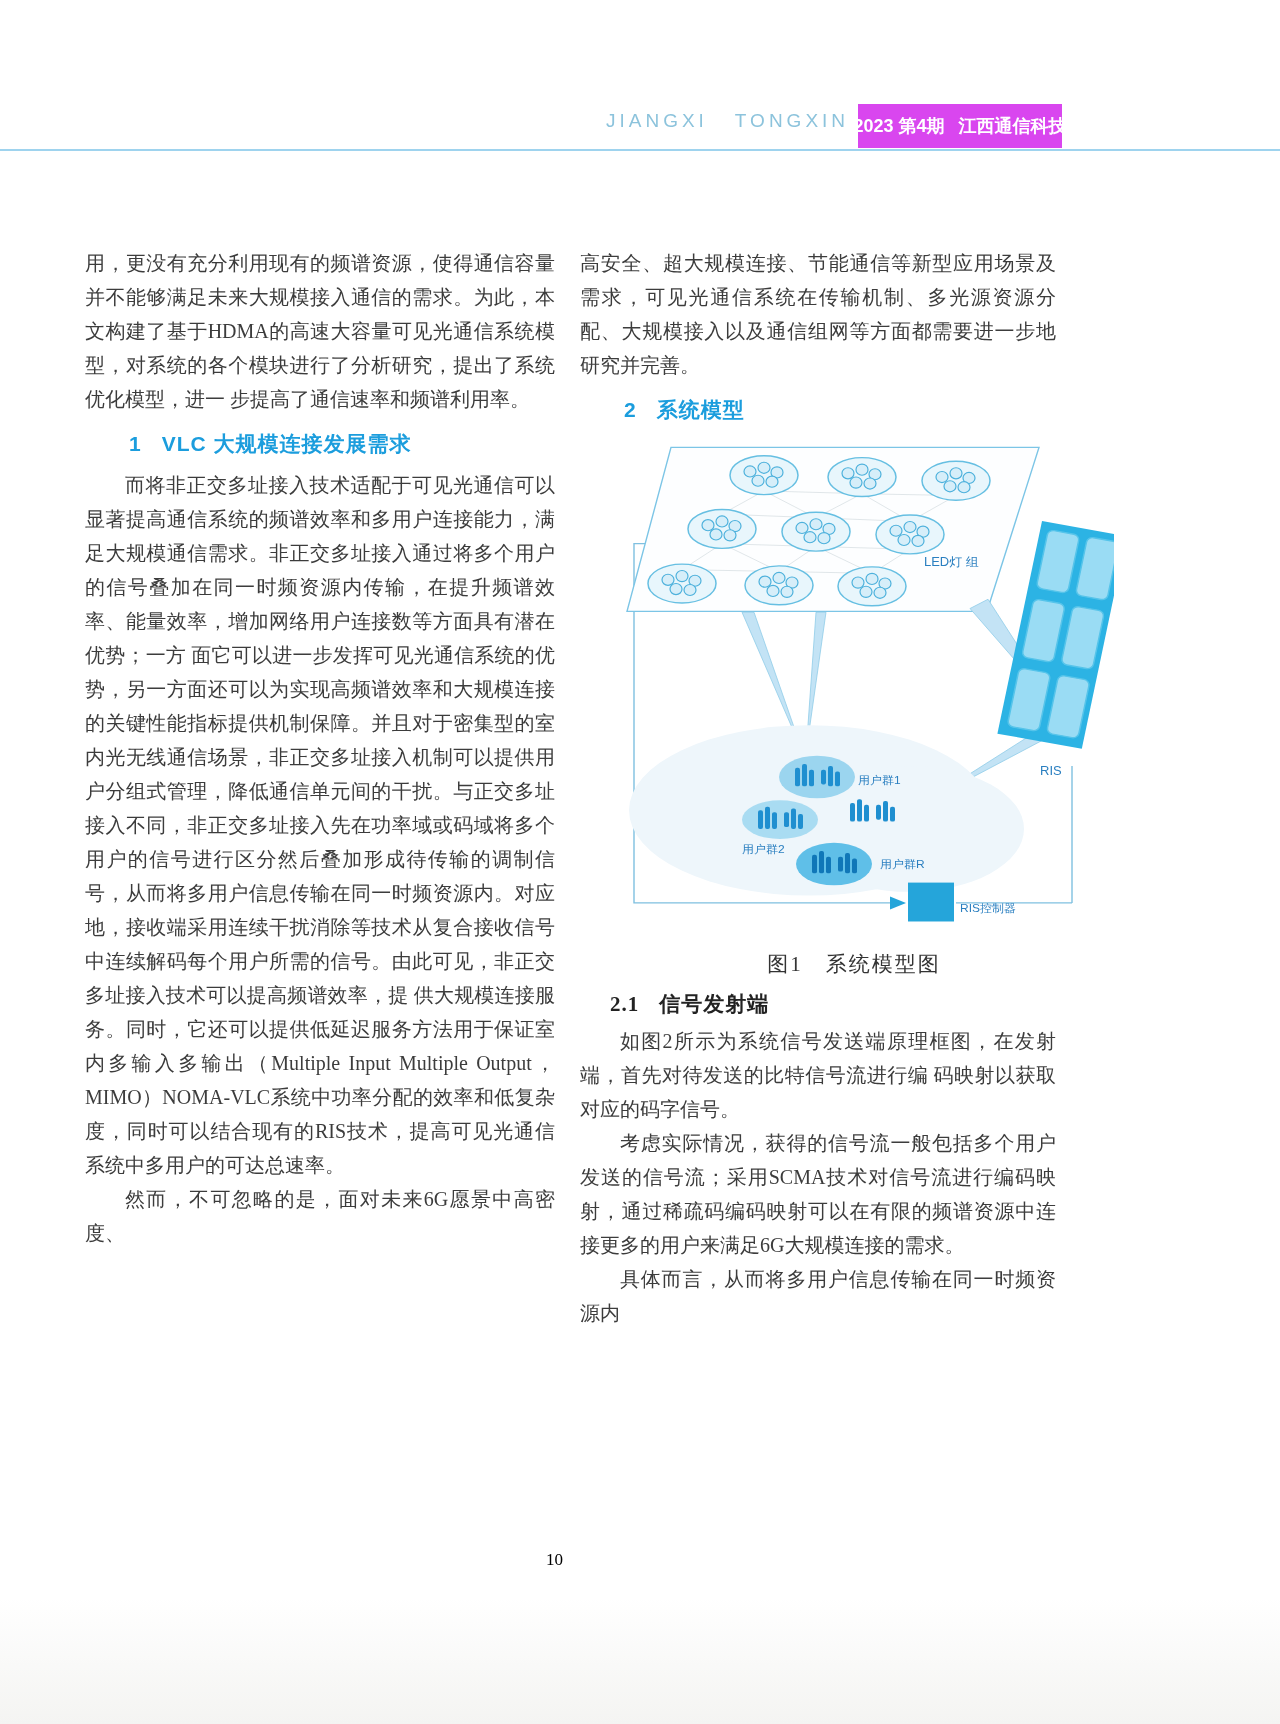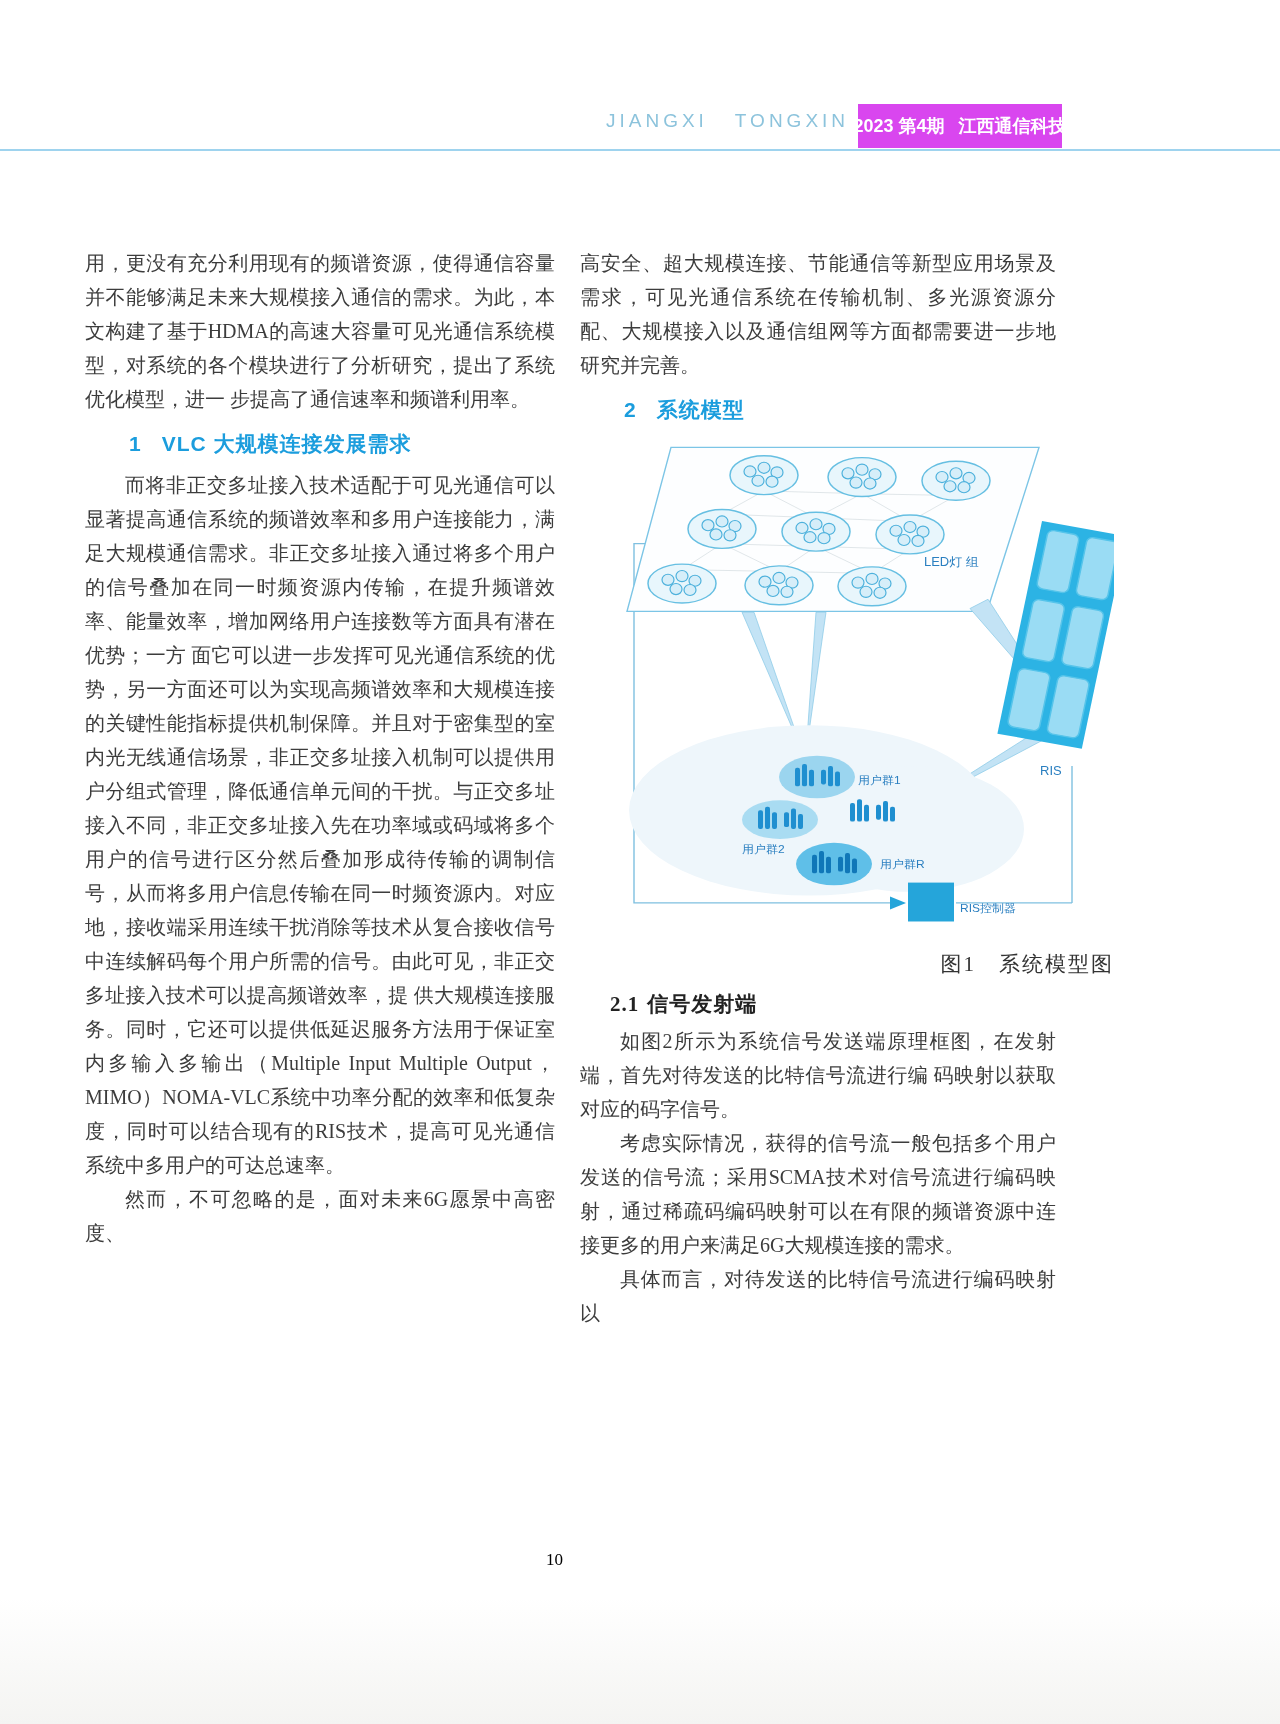--- a/index.html
+++ b/index.html
@@ -37,25 +37,25 @@
   .sec-head{
     font-family:"Liberation Sans",sans-serif;font-weight:bold;
     font-size:21px;color:#1b9ddd;padding:14px 0 10px 44px;
     letter-spacing:1px;
   }
   .sec-head .num{margin-right:20px;}
   .sub-head{
     font-size:21px;font-weight:bold;color:#222;
     padding:8px 0 6px 30px;letter-spacing:1px;
   }
-  .sub-head .num{margin-right:8px;}
+  .sub-head .num{margin-right:20px;}
   
   .figure-wrap{margin:6px 0 0 14px;width:520px;}
   .fig-caption{
-    text-align:right;font-size:21px;color:#333;letter-spacing:2px;
+    text-align:center;font-size:21px;color:#333;letter-spacing:2px;
     margin:6px 0 4px 0;
   }
   
   .page-num{
     position:absolute;left:546px;top:1550px;font-size:17px;color:#000000;
   }
   .page-edge{
     position:absolute;left:0;top:1598px;width:1280px;height:126px;
     background:linear-gradient(#ffffff,#f4f4f2);
   }
@@ -253,17 +253,17 @@
       <text x="366" y="510" font-size="12" fill="#2a7fc0">RIS控制器</text>
     </svg>
     <div class="fig-caption">图1　系统模型图</div>
   </div>
 
   <div class="sub-head">
     <span class="num">2.1</span><span>信号发射端</span>
   </div>
   <p class="indent">如图2所示为系统信号发送端原理框图，在发射端，首先对待发送的比特信号流进行编 码映射以获取对应的码字信号。</p>
   <p class="indent">考虑实际情况，获得的信号流一般包括多个用户发送的信号流；采用SCMA技术对信号流进行编码映射，通过稀疏码编码映射可以在有限的频谱资源中连接更多的用户来满足6G大规模连接的需求。</p>
-  <p class="indent">具体而言，对待发送的比特信号流进行编码映射以</p>
+  <p class="indent">具体而言，从而将多用户信息传输在同一时频资源内</p>
 </div>
 
 <div class="page-num">10</div>
 <div class="page-edge"></div>
 
 </body></html>

